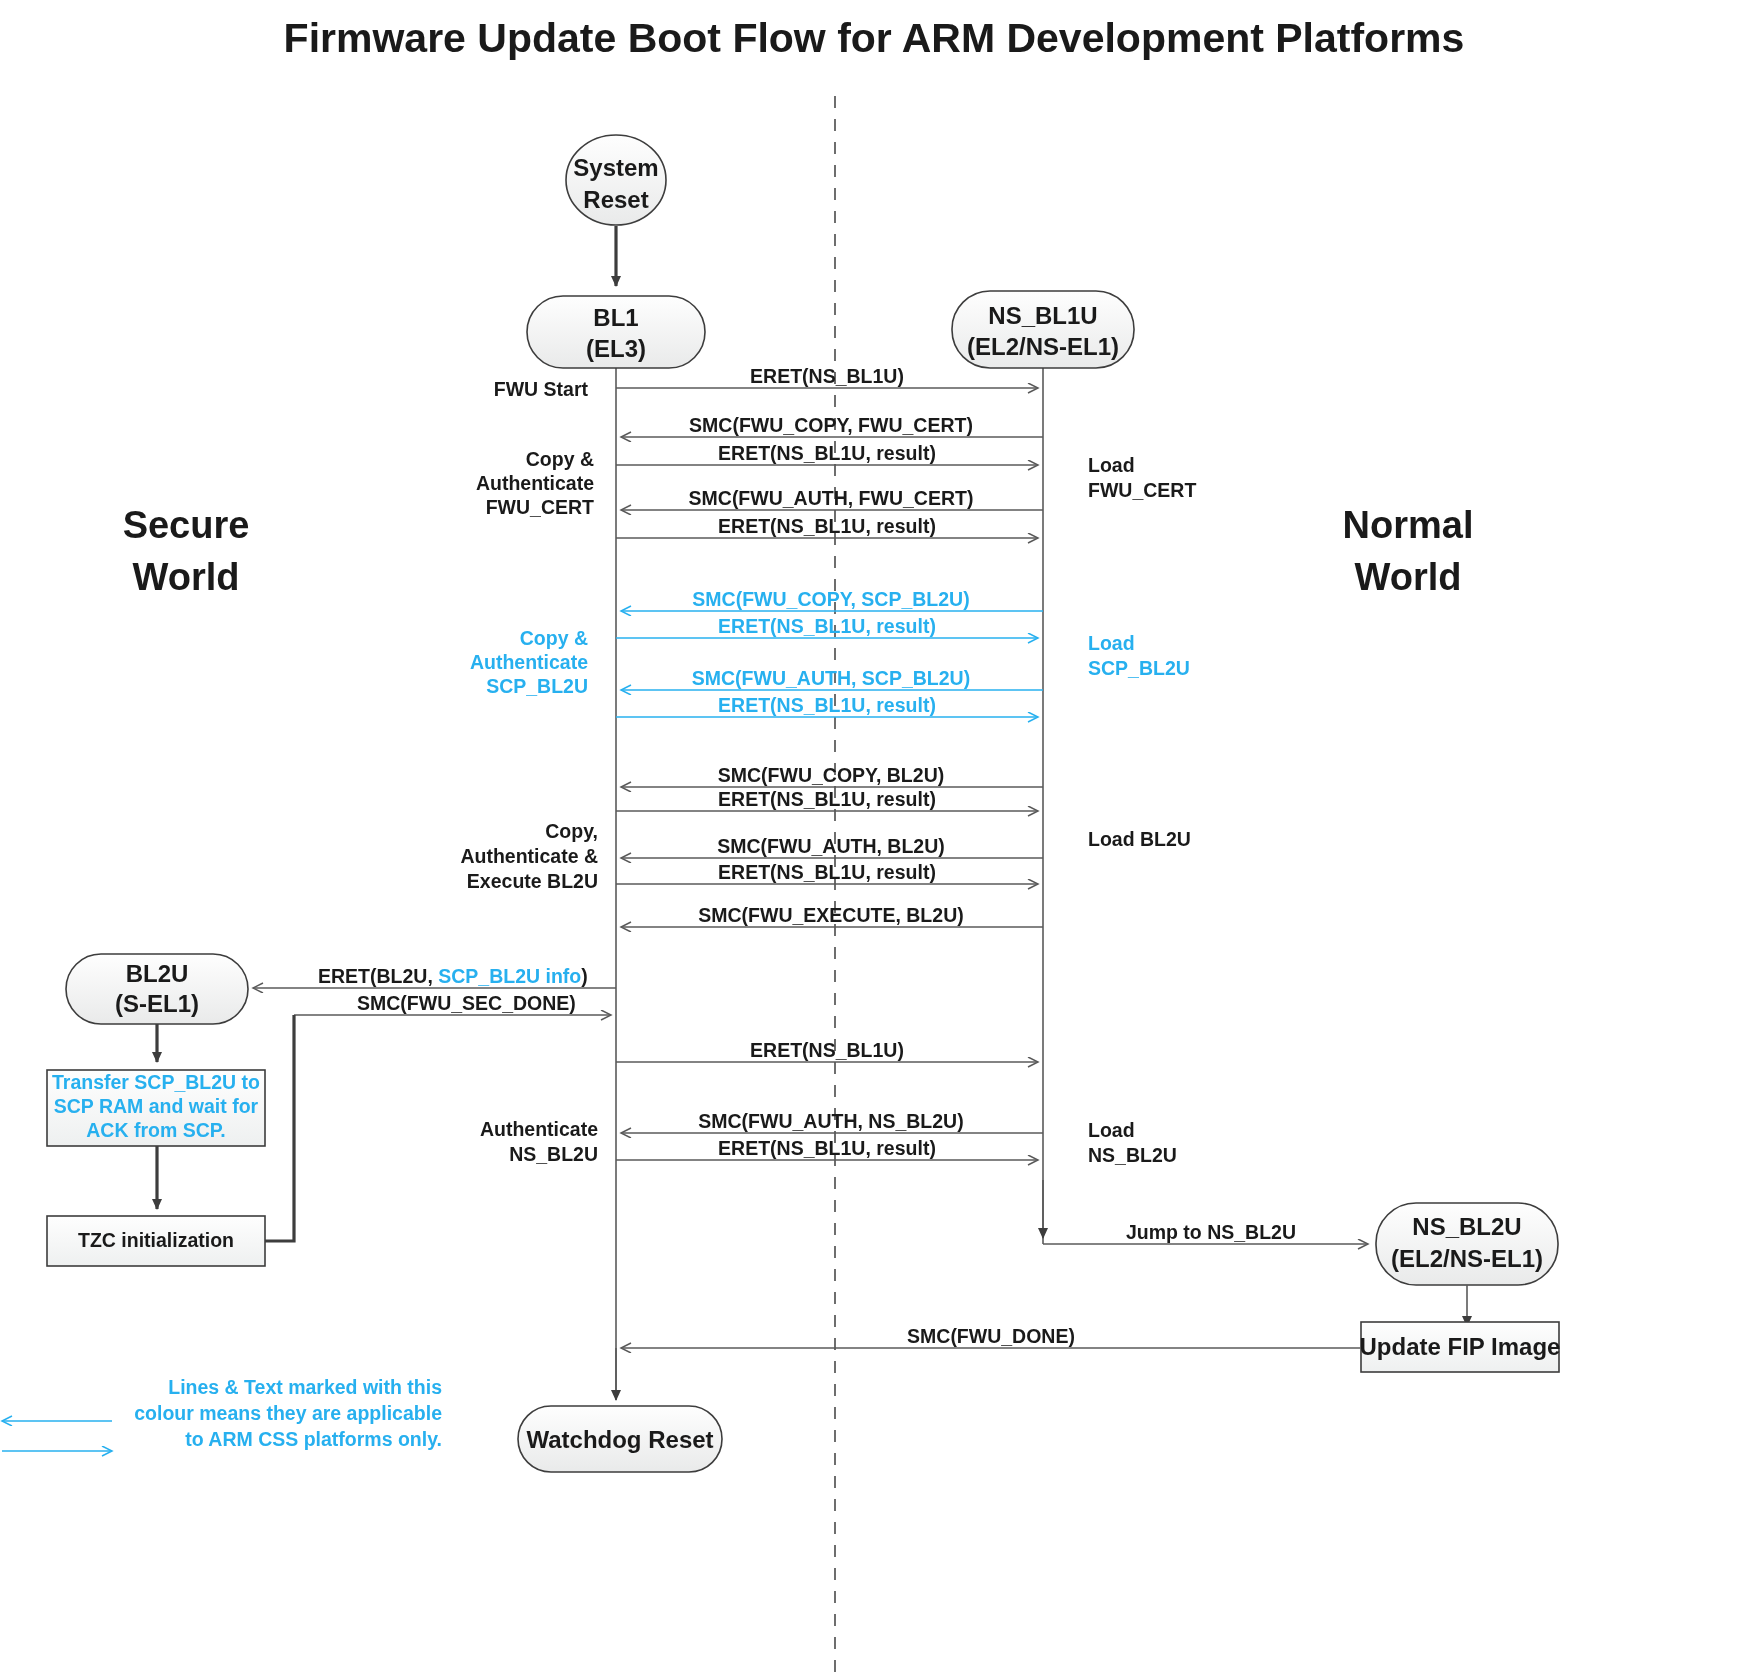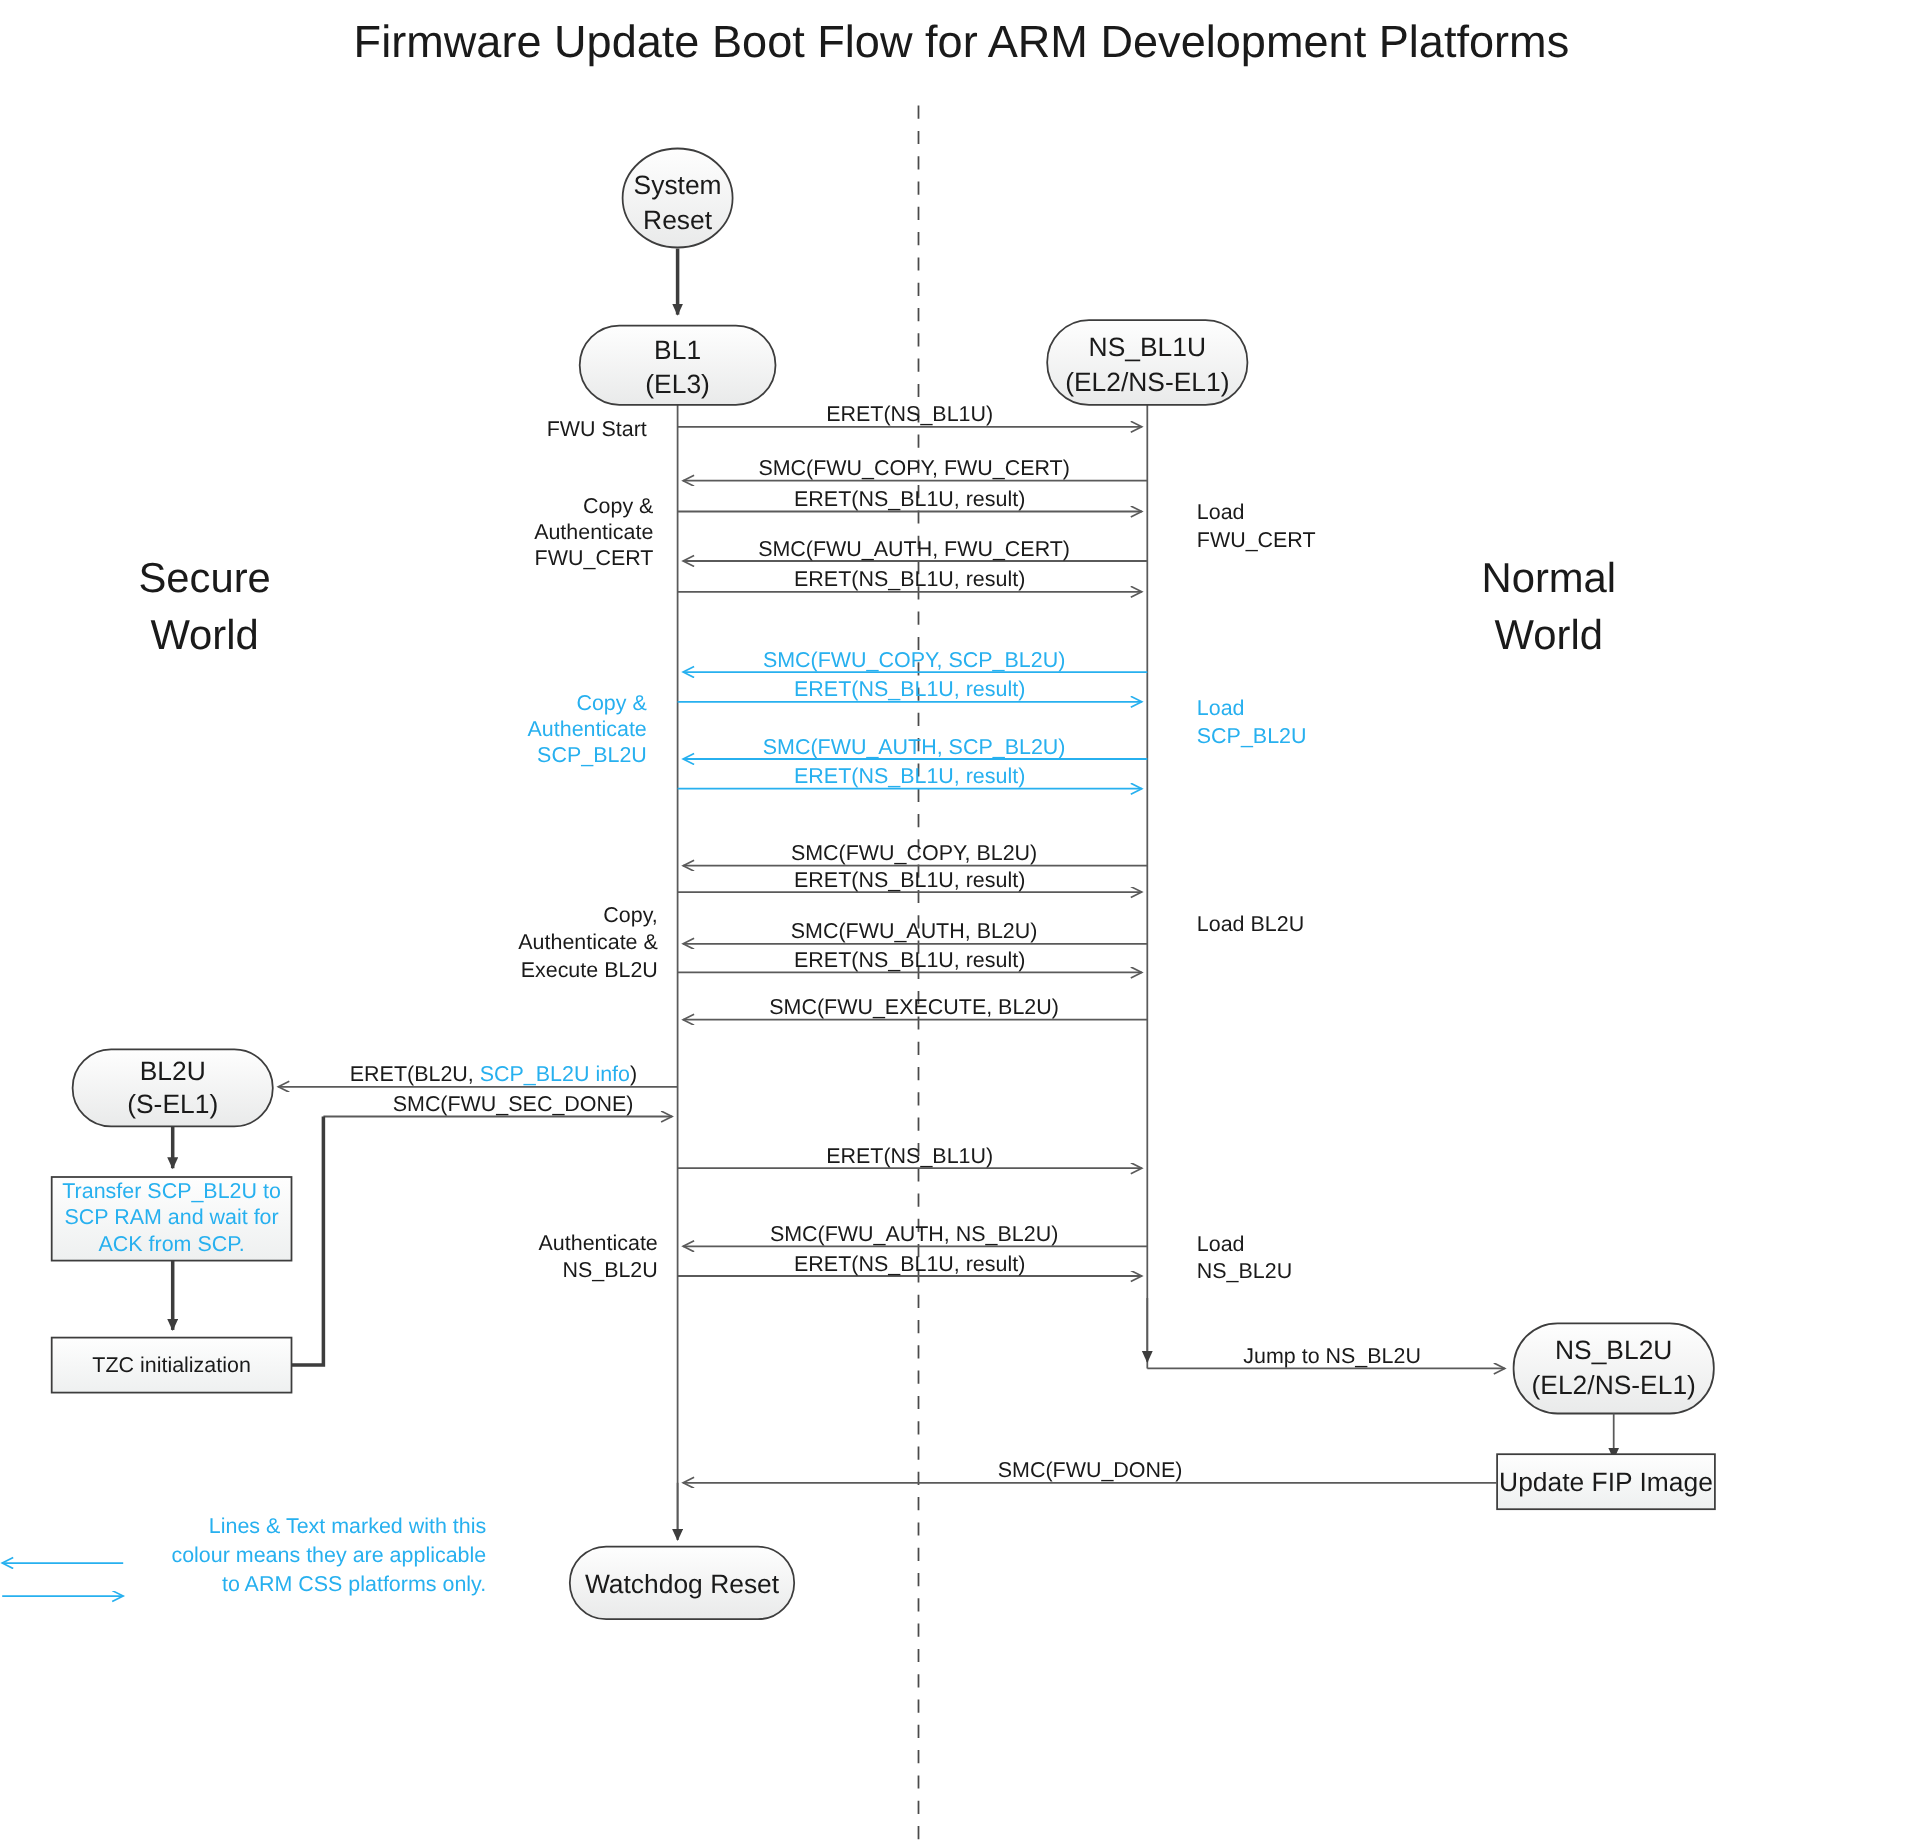--- a/index.html
+++ b/index.html
@@ -1,18 +1,18 @@
 <!DOCTYPE html>
 <html><head>
 <meta charset="utf-8">
 <style>
   html,body{margin:0;padding:0;background:#ffffff;}
   body{width:1749px;height:1676px;overflow:hidden;
        font-family:"Liberation Sans","DejaVu Sans",sans-serif;}
-  #stage{position:relative;width:1749px;height:1676px;}
+  #stage{position:relative;width:1749px;height:1676px;font-weight:bold;}
   svg#diagram{position:absolute;inset:0;width:1749px;height:1676px;}
   text{font-family:"Liberation Sans","DejaVu Sans",sans-serif;fill:#1a1a1a;}
   .ttl{font-size:41px;}
   .world{font-size:38px;}
   .msg{font-size:19.5px;}
   .note{font-size:19.5px;}
   .nodelbl{font-size:24px;}
   .boxlbl{font-size:19.5px;}
   .cyan{fill:#27b0ef;}
   .lifeline{stroke:#5a5a5a;stroke-width:1.6;fill:none;}

